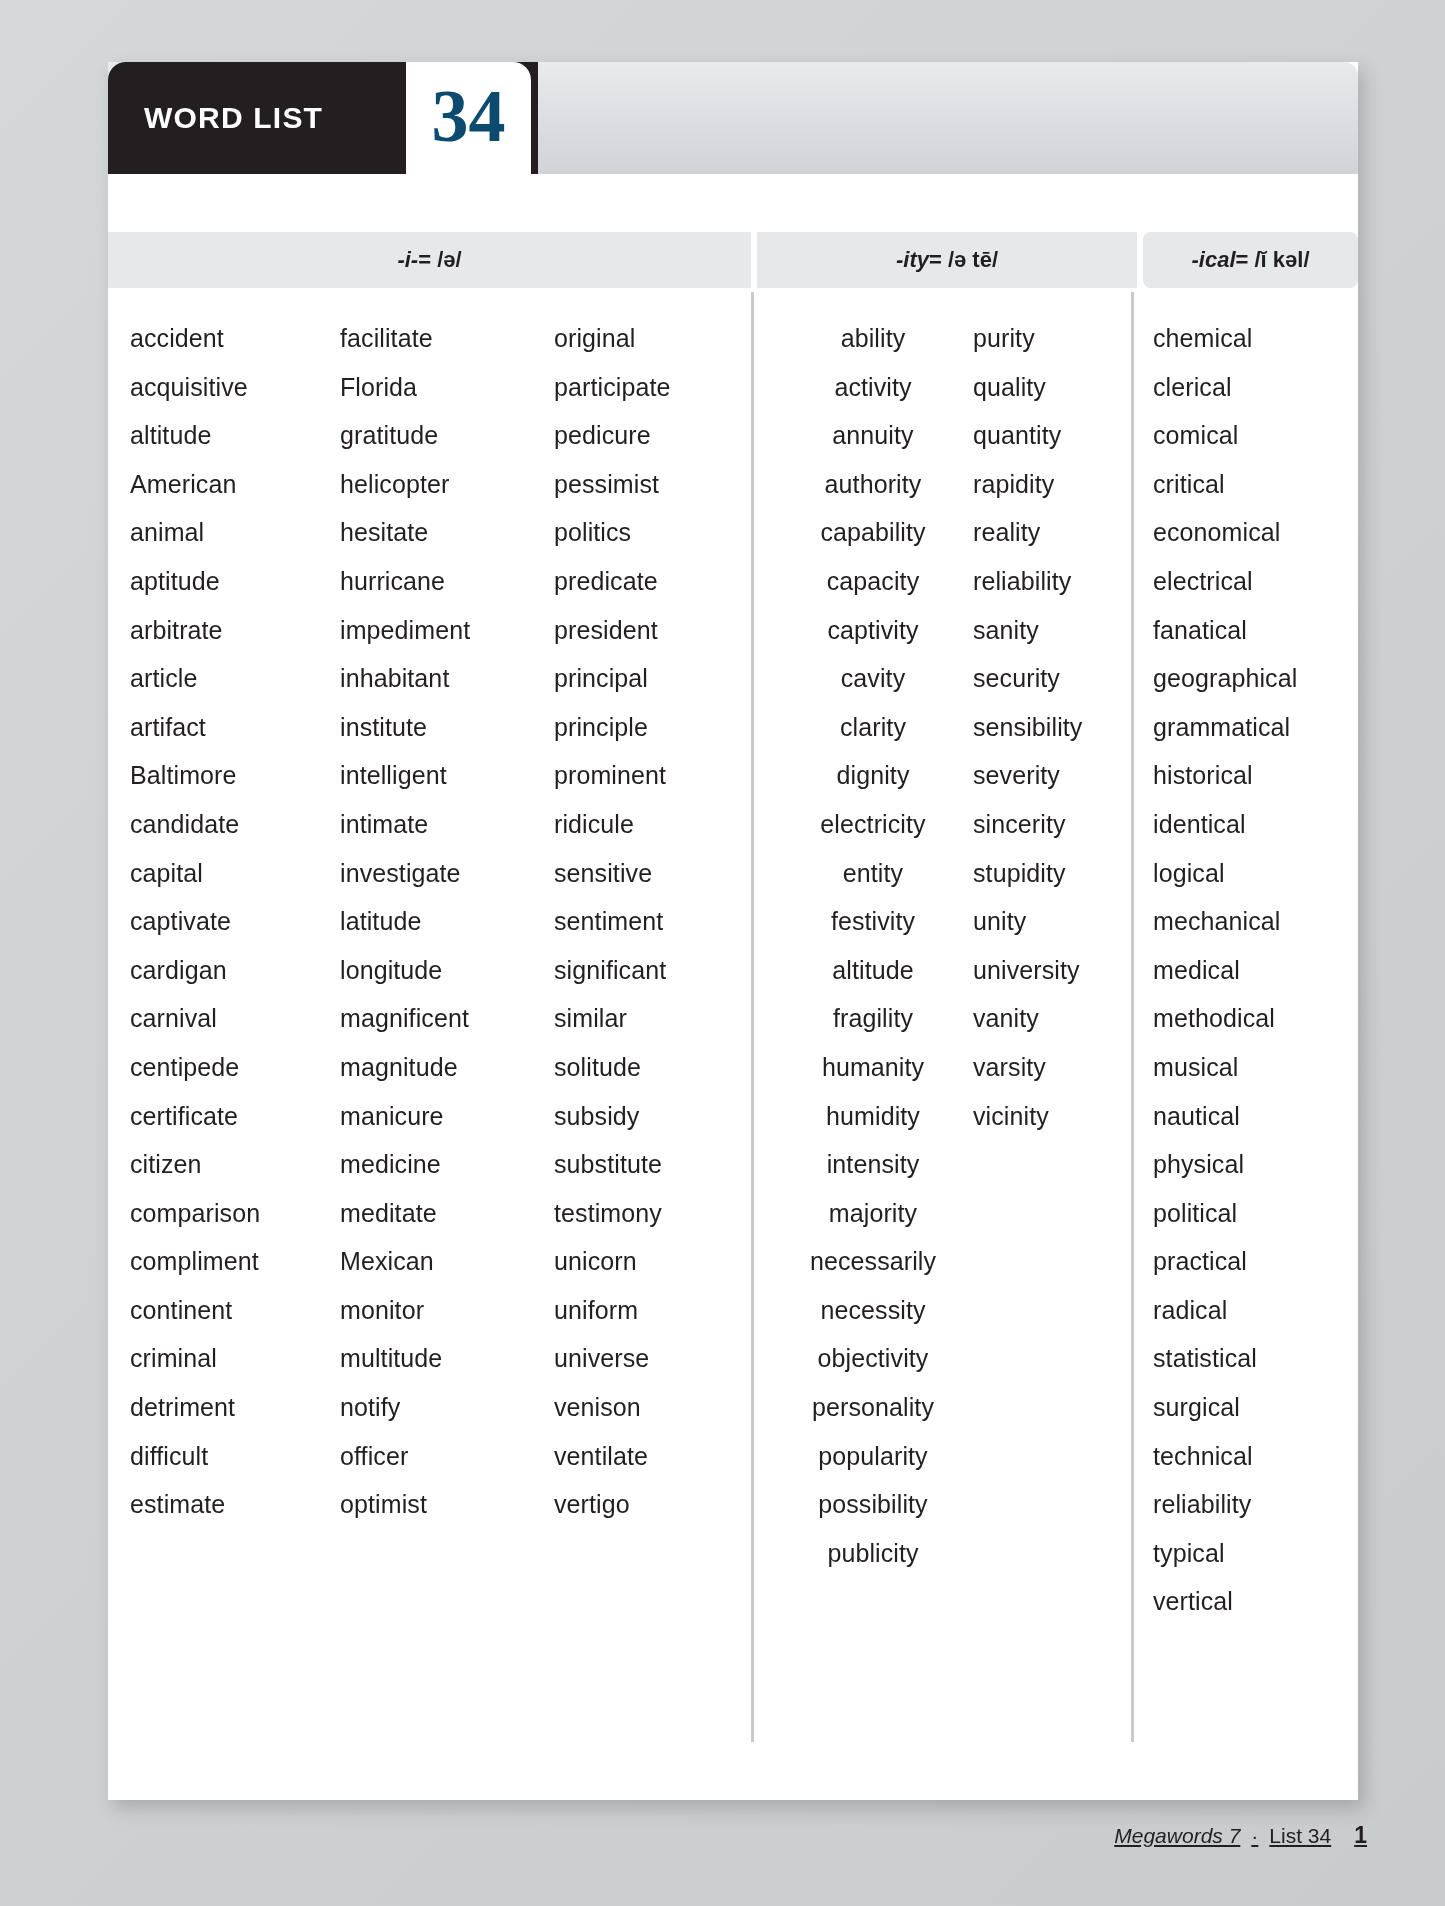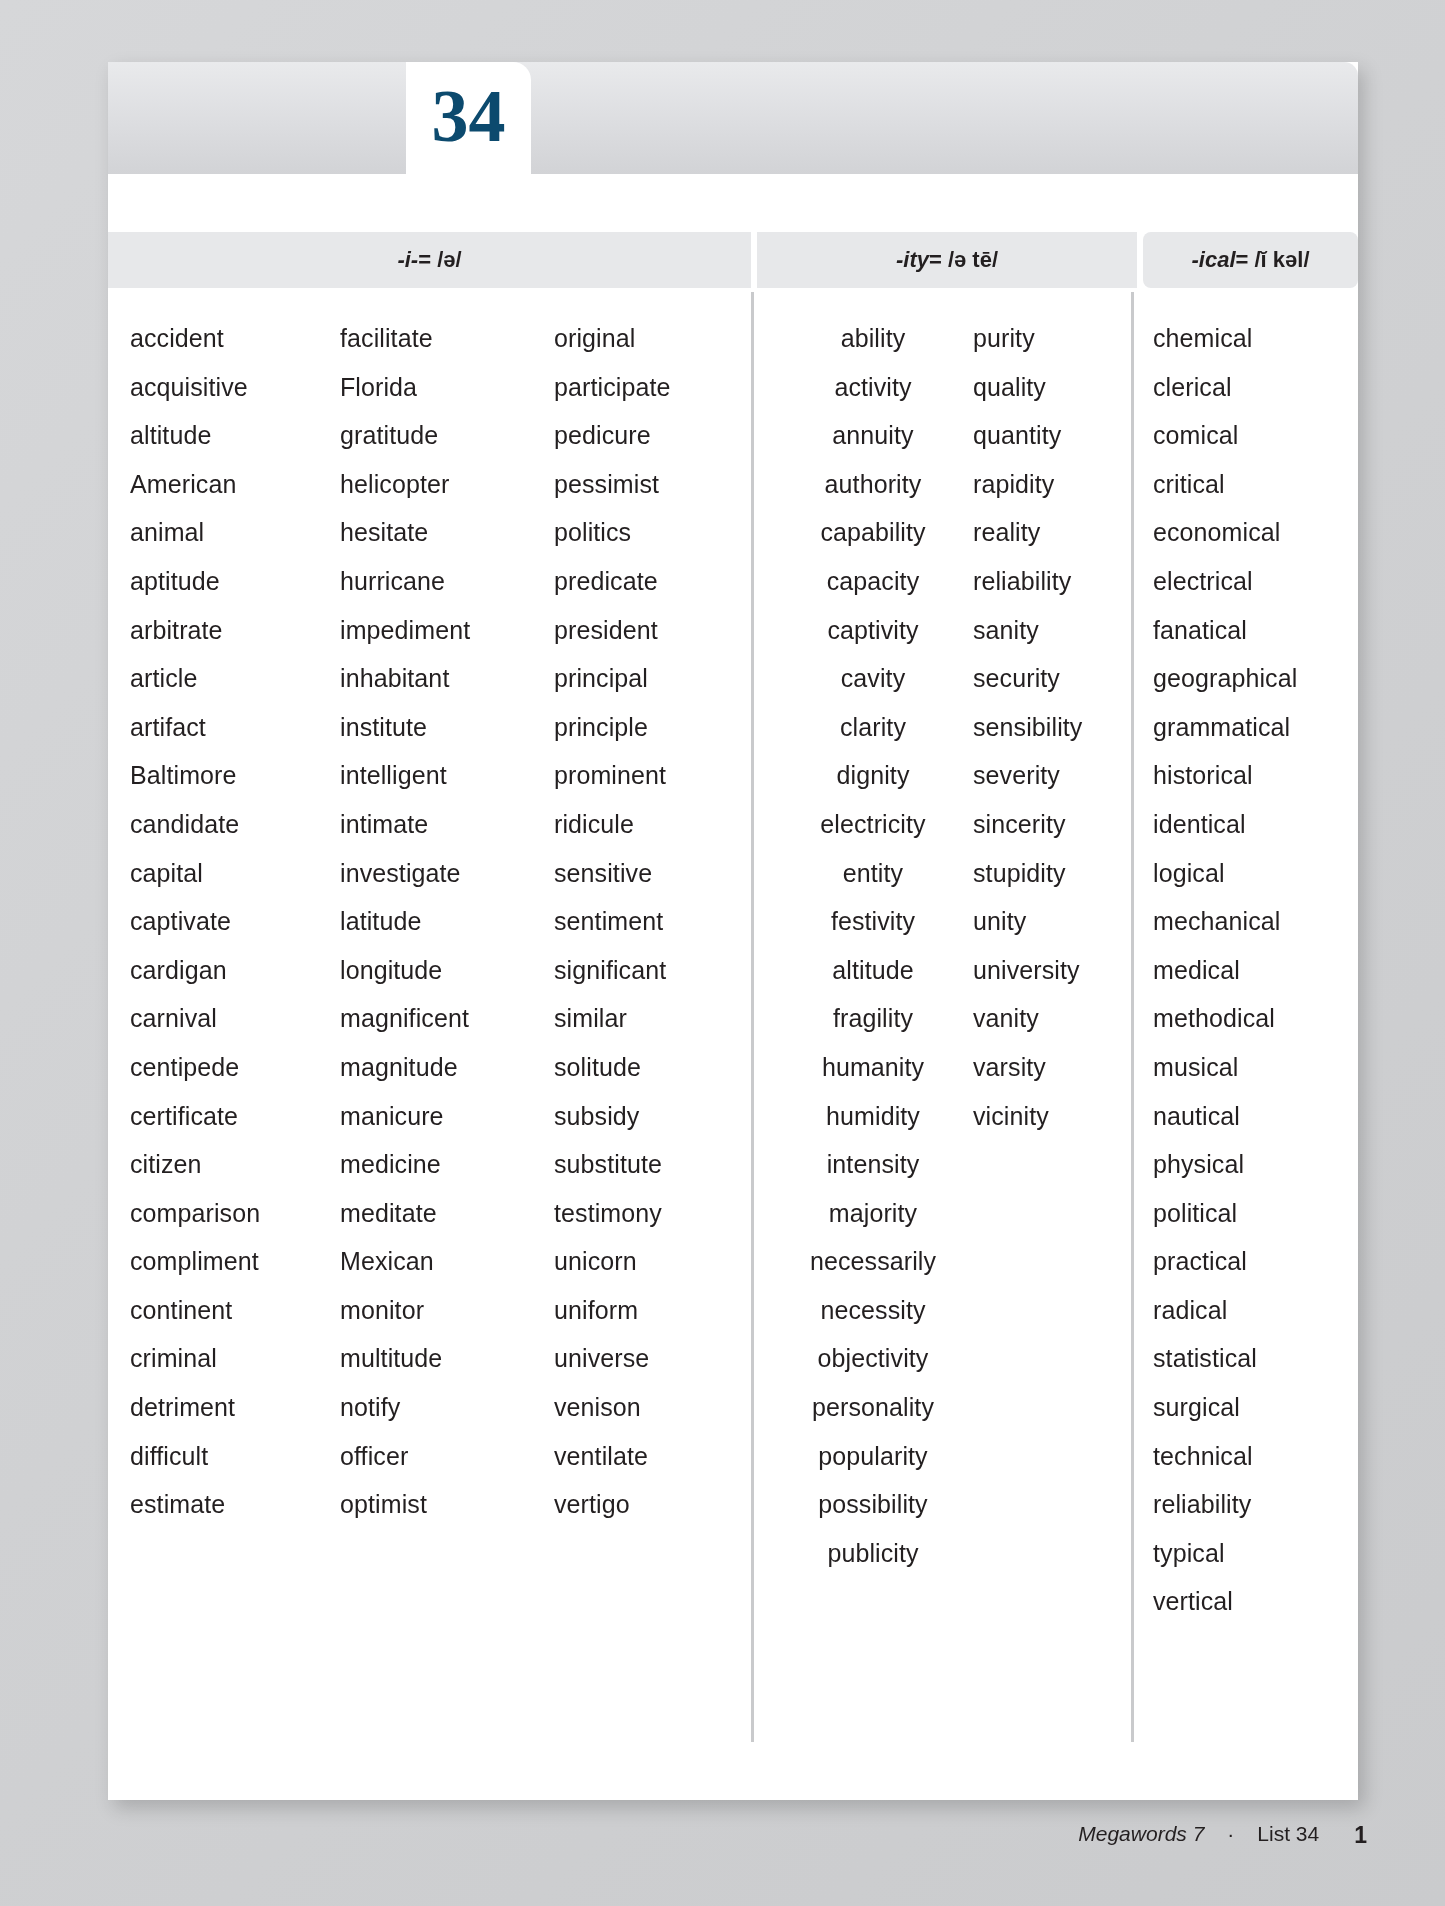--- a/index.html
+++ b/index.html
@@ -188,36 +188,40 @@
   }
 
   
   .footer {
     position: absolute;
     right: 78px;
     top: 1822px;
     font-size: 21px;
     color: #231f20;
     display: flex;
-    align-items: flex-start;
-    gap: 13px;
+    align-items: center;
+    gap: 1px;
     white-space: nowrap;
+    text-decoration: underline;
   }
   .footer .fi { font-style: italic; }
   .footer .sep { margin: 0 10px; }
   .footer .pg { font-weight: bold; margin-left: 22px; font-size: 23px; }
 </style>
 </head>
 <body>
 
 <div id="page">
 
   <div class="sheet">
 
     <div class="header-bar">
+      <div class="tab-black">
+        <span class="wl-text">WORD LIST</span>
+      </div>
       <div class="num-plate">
         <span class="num">34</span>
       </div>
     </div>
 
     <div class="header-gap"></div>
 
     <div class="col-head-band">
       <div class="ch ch-a">
         <span class="it">-i-</span>

